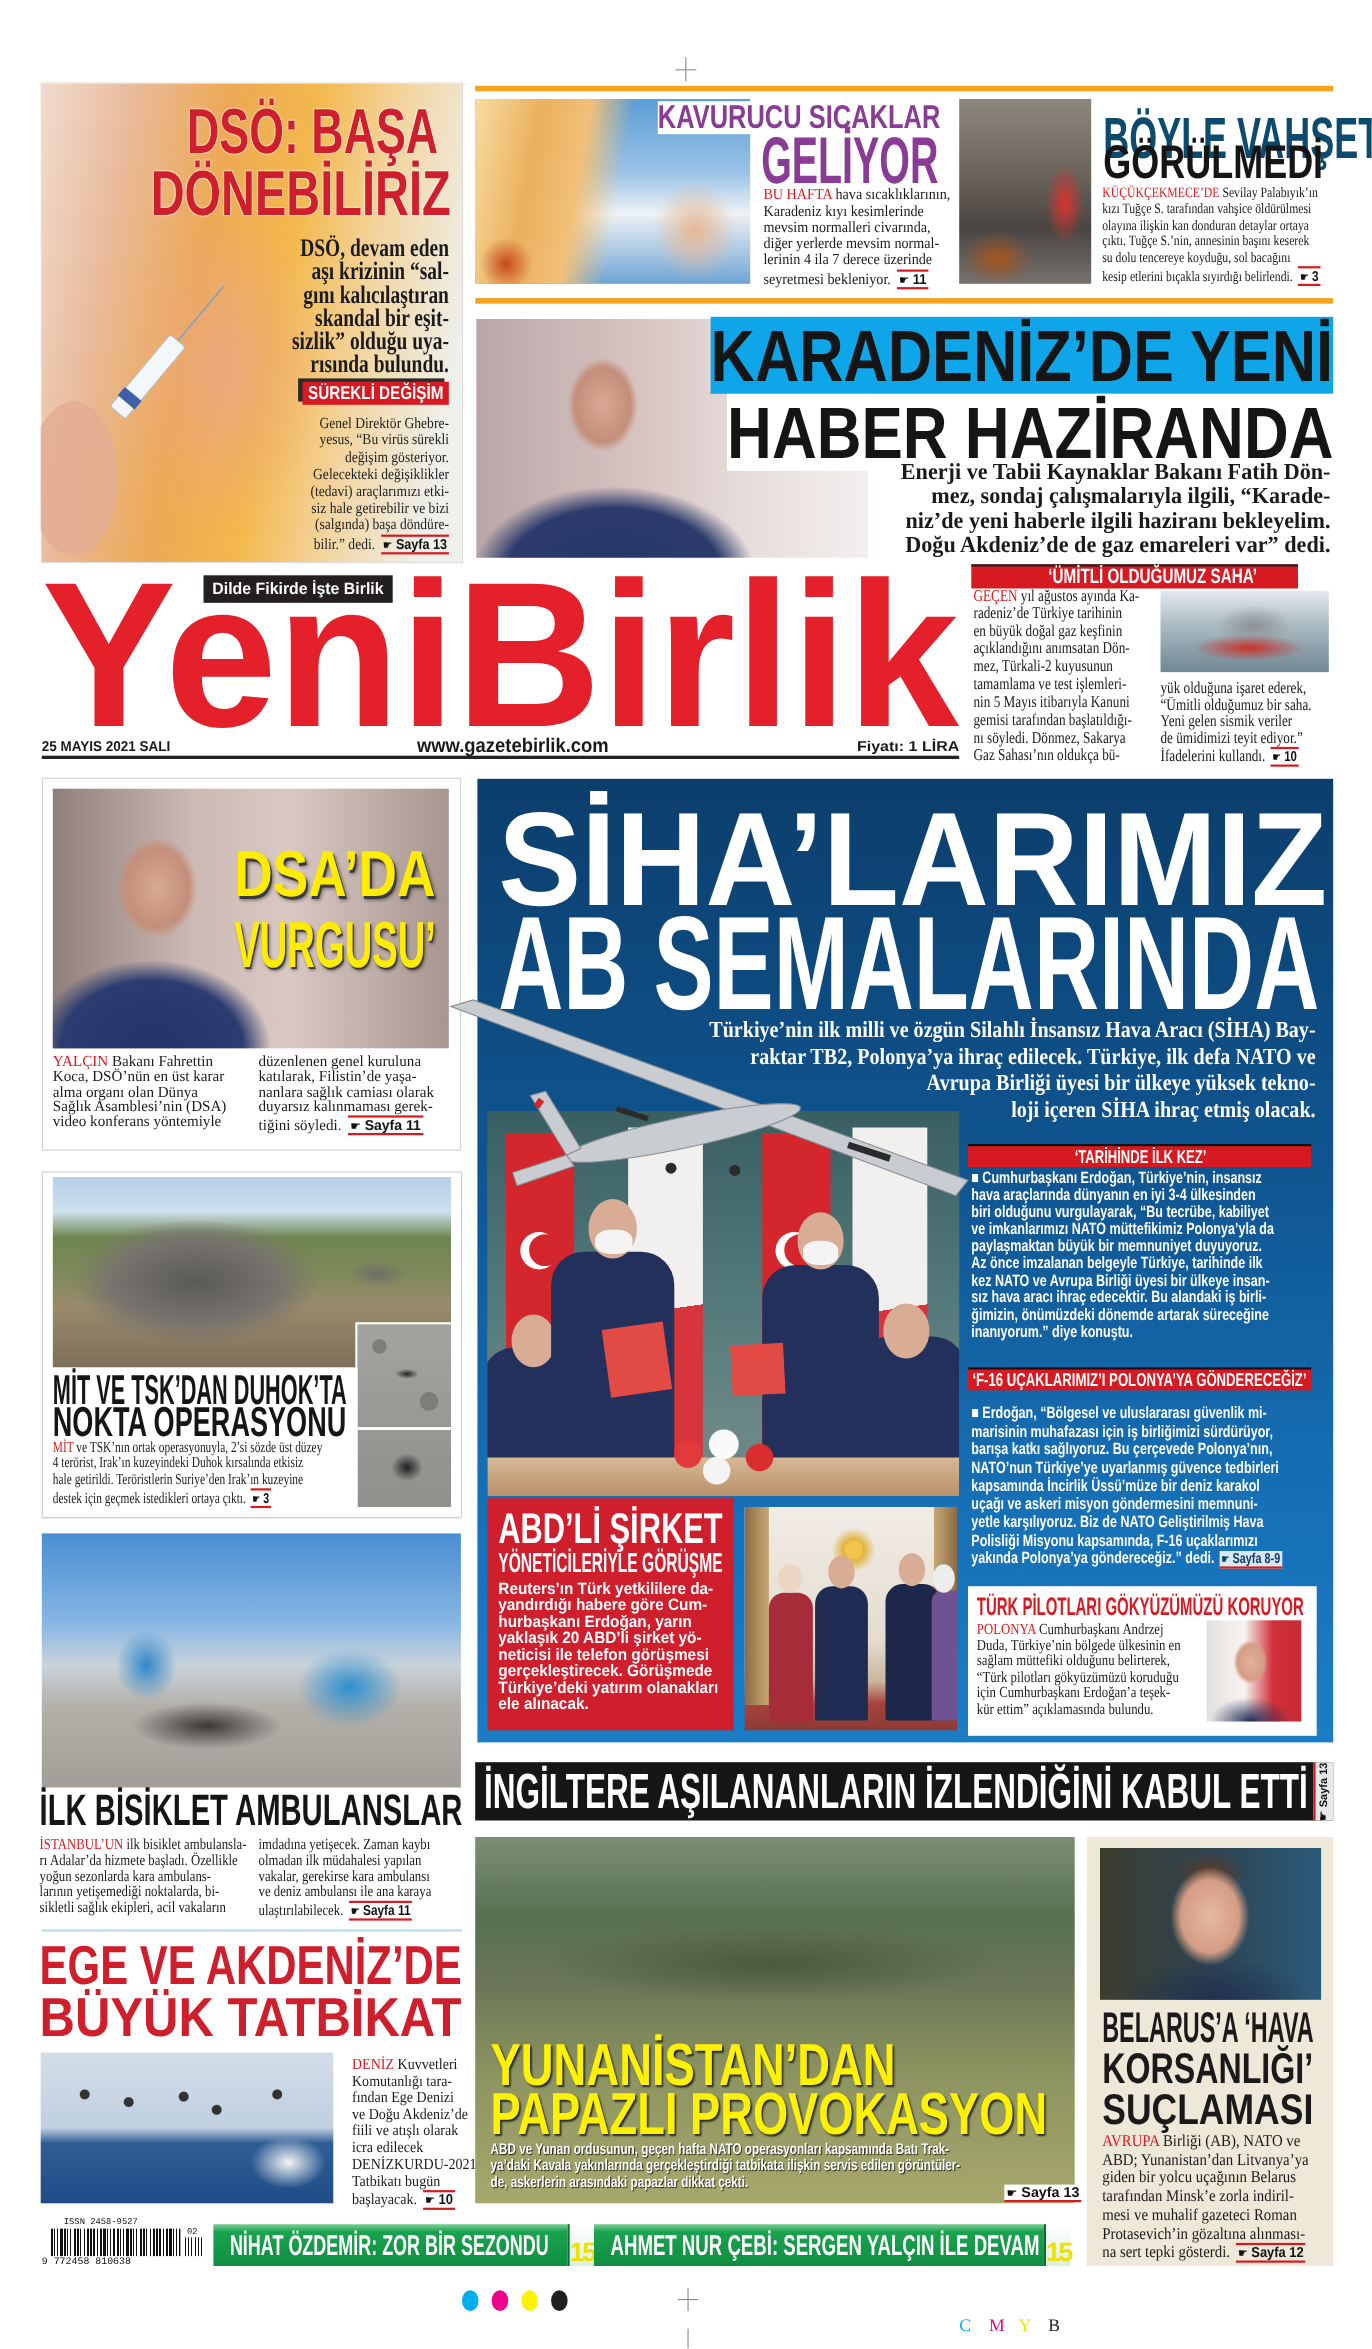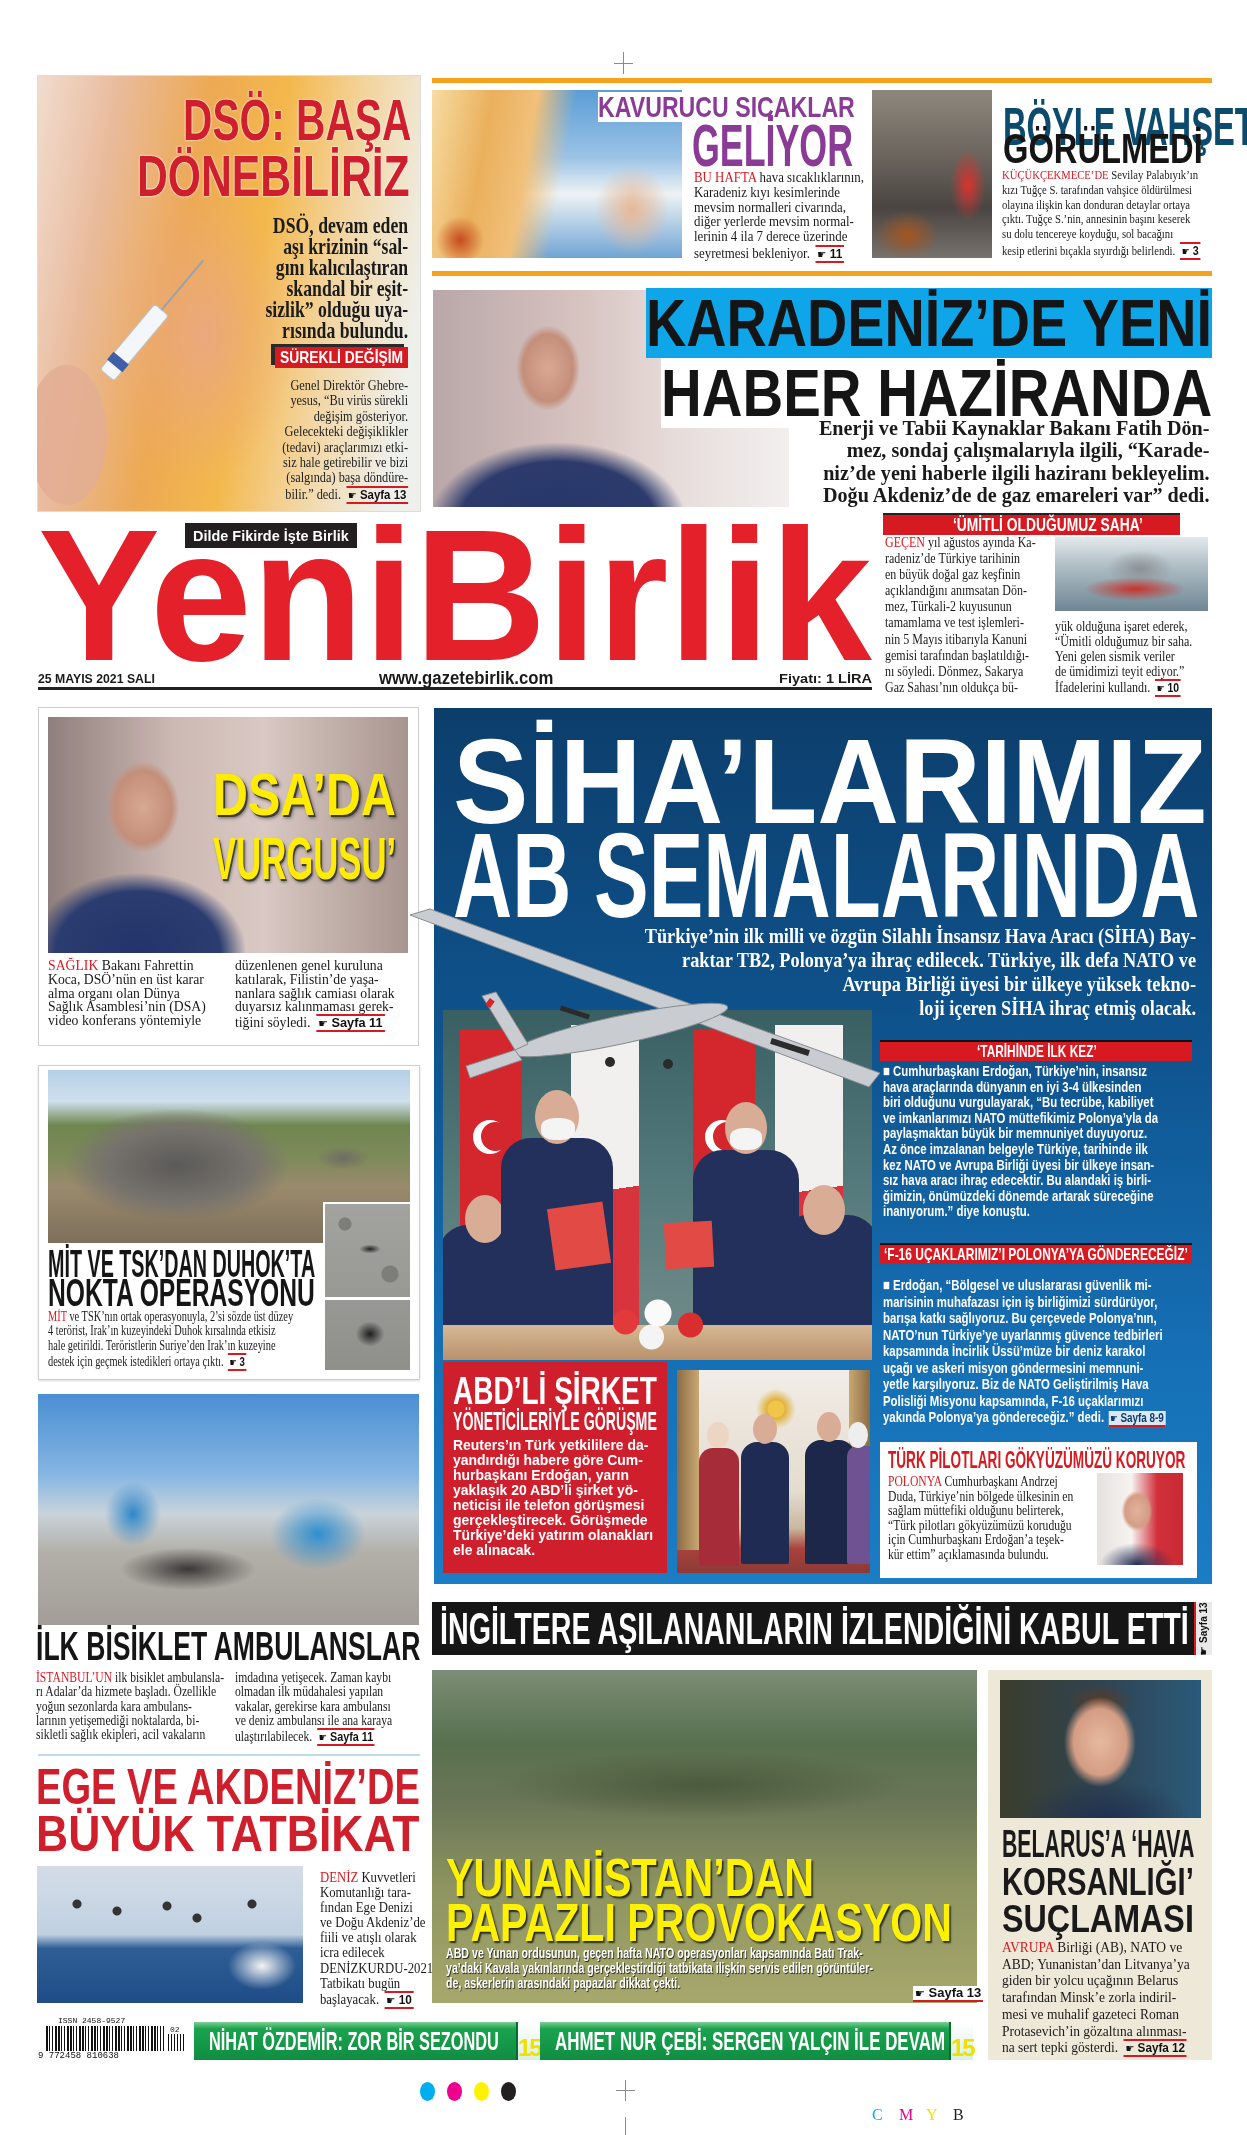--- a/index.html
+++ b/index.html
@@ -28,21 +28,21 @@
 .cmyb{left:872px;top:2106px;font:400 16px/18px "Liberation Serif",serif}
 .cmyb span{display:inline-block;width:27px}
 .cm-c{color:#00aeef}.cm-m{color:#ec008c}.cm-y{color:#f2e200}.cm-b{color:#231f20}
 
 
 .dso-box{left:37px;top:75px;width:384px;height:437px;border:1px solid #dcdcdc;
  background:radial-gradient(ellipse 130px 210px at 165px 260px,rgba(234,168,128,.95),rgba(234,168,128,0) 70%),
  linear-gradient(100deg,#f1dccf 0%,#e9bb9c 18%,#eda954 38%,#f3b84c 55%,#f3d49e 72%,#eef0ec 92%)}
 .dso-syr{left:37px;top:75px}
 .dso-hl{left:137px;top:92px;width:273px;font-size:58px;line-height:56px;color:#d01f2c;text-shadow:0 0 2px #fff,0 0 2px #fff}
-.dso-hl .l1{width:228px;margin-left:46px}.dso-hl .l2{width:273px}
+.dso-hl .l1{width:228px;margin-left:33px}.dso-hl .l2{width:273px}
 .dso-sum{left:258px;top:215px;width:195px;transform:scaleX(.77);font:700 23px/21px "Liberation Serif",serif;text-align:right;color:#1b1b1b}
 .dso-label{left:275px;top:347px;width:133px;height:21px;background:#d71a21;box-shadow:-4px -3px 0 #2a2a2a}
 .dso-label .fl{position:absolute;left:5px;top:0;width:123px;font:700 17px/21px "Liberation Sans",sans-serif;color:#fff}
 .dso-body{left:277px;top:378px;width:149px;transform:scaleX(.88);font:400 14px/15.4px "Liberation Serif",serif;text-align:right;color:#222}
 
 
 .obar1{left:432px;top:78px;width:780px;height:5px;background:#f6a21c}
 .obar2{left:432px;top:271px;width:780px;height:5px;background:#f6a21c}
 
 
@@ -340,21 +340,21 @@
 İfadelerini kullandı.</span><span class="ref"><span class="ico">☛</span> <span>10</span></span></div>
   </div>
 
   <div>
     <div class="a dsa-box"></div>
     <div class="photo ph-koca"></div>
     <div class="a hl dsa-hl">
       <div class="fl"><span class="fit" style="transform: scaleX(0.820628);">DSA’DA</span></div>
       <div class="fl"><span class="fit" style="transform: scaleX(0.588424);">VURGUSU’</span></div>
     </div>
-    <div class="a tx dsa-c1"><span class="lead">SAĞLIK</span><span> Bakanı Fahrettin
+    <div class="a tx dsa-c1"><span class="lead">YALÇIN</span><span> Bakanı Fahrettin
 Koca, DSÖ’nün en üst karar
 alma organı olan Dünya
 Sağlık Asamblesi’nin (DSA)
 video konferans yöntemiyle</span></div>
     <div class="a tx dsa-c2"><span>düzenlenen genel kuruluna
 katılarak, Filistin’de yaşa-
 nanlara sağlık camiası olarak
 duyarsız kalınmaması gerek-
 tiğini söyledi.</span><span class="ref"><span class="ico">☛</span> <span>Sayfa 11</span></span></div>
   </div>

